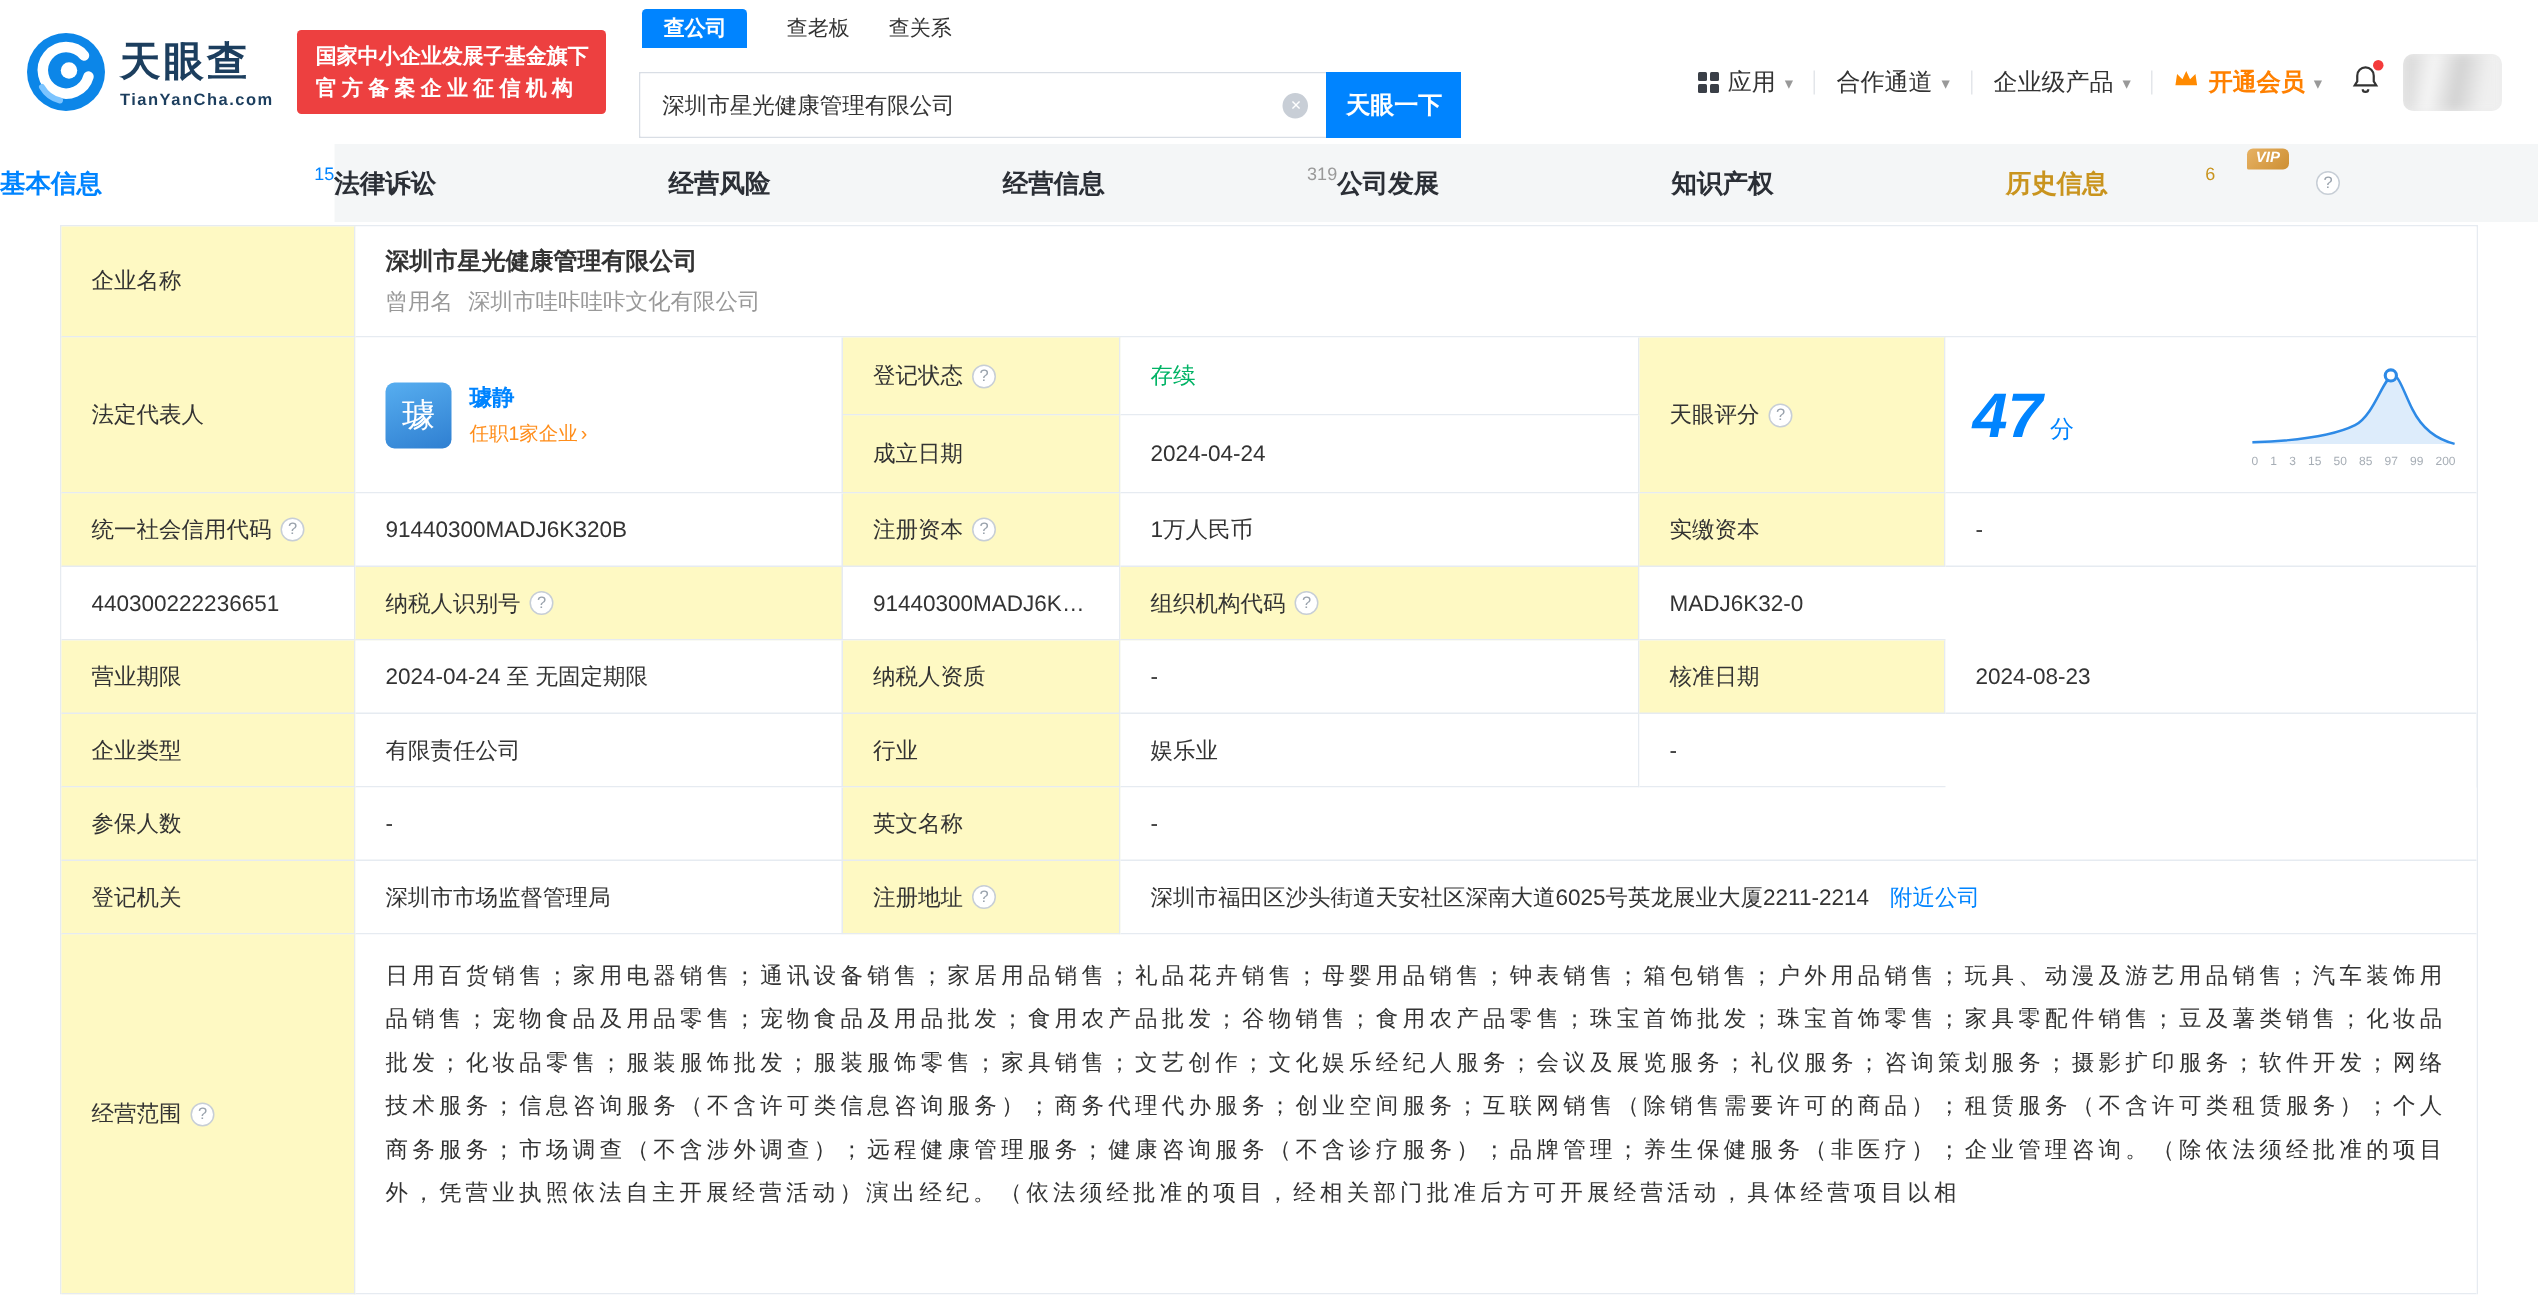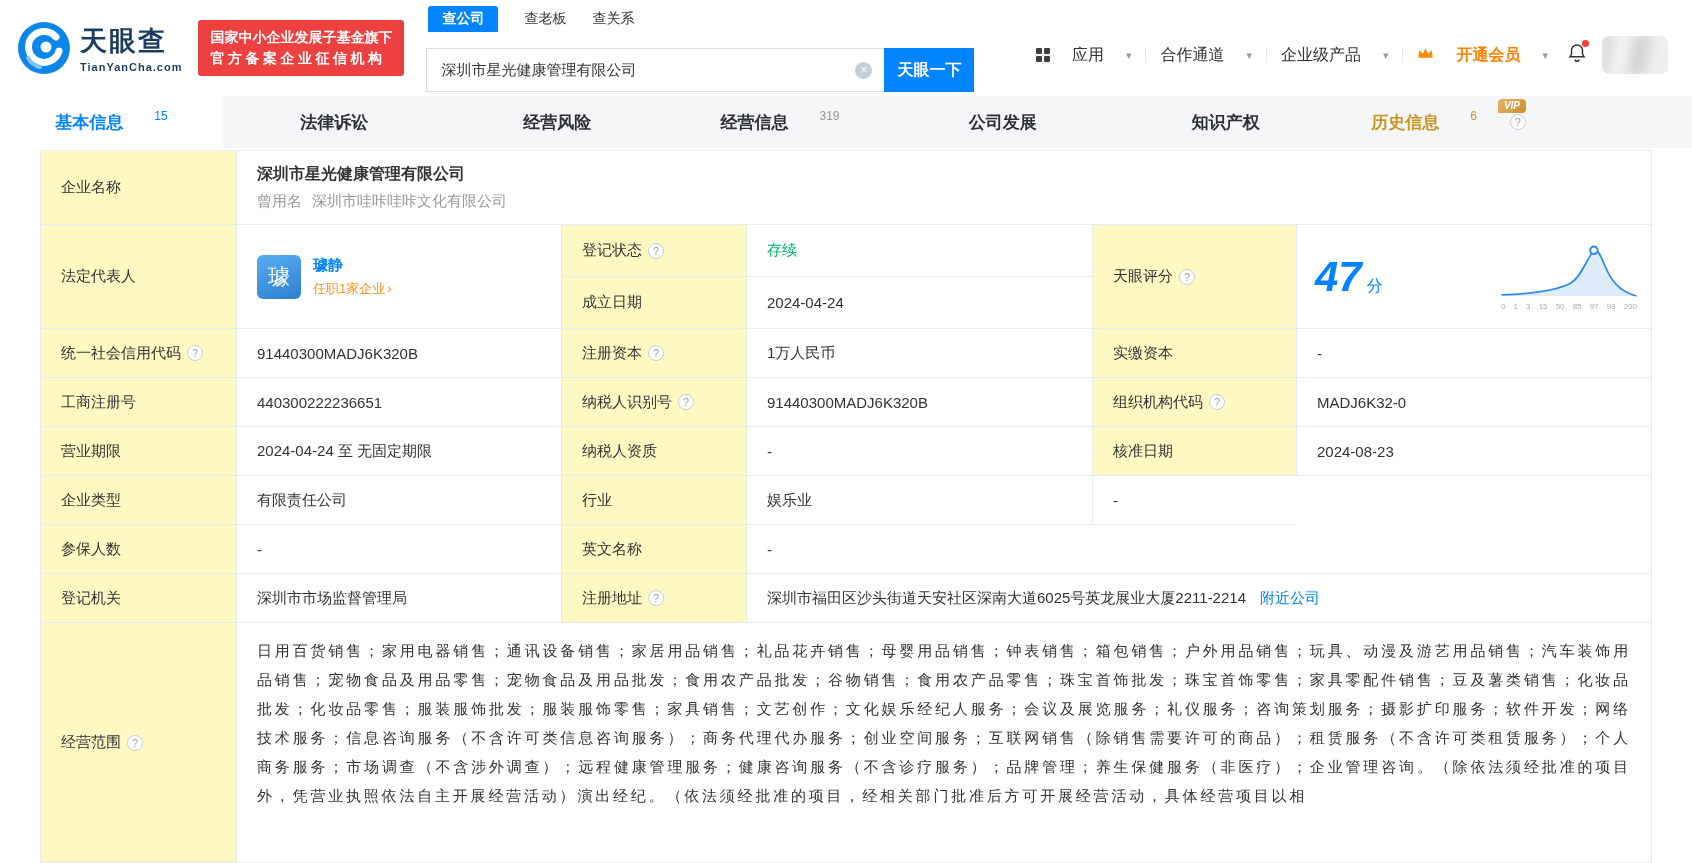--- a/index.html
+++ b/index.html
@@ -20,35 +20,35 @@
   .search-tabs { display:flex; align-items:flex-end; gap:26px; height:28px; padding-left:2px; }
   .stab { font-size:14px; color:#333; cursor:pointer; padding:4px 0; }
   .stab.active { background:#0084ff; color:#fff; padding:4px 14px; border-radius:3px 3px 0 0; font-weight:700; }
   .search-row { display:flex; }
   .search-box { position:relative; width:458px; height:44px; border:1px solid #d9dee5; border-right:none; background:#fff; display:flex; align-items:center; }
   .search-box input { border:none; outline:none; width:100%; height:100%; padding:0 40px 0 14px; font-size:15px; color:#333; font-family:inherit; }
   .clear-btn { position:absolute; right:12px; width:17px; height:17px; border-radius:50%; background:#c8ced6; color:#fff; font-size:12px; line-height:17px; text-align:center; cursor:pointer; }
   .search-btn { width:90px; height:44px; background:#0084ff; color:#fff; border:none; font-size:16px; font-weight:700; cursor:pointer; font-family:inherit; }
 
   .top-nav { margin-left:auto; display:flex; align-items:center; gap:14px; padding-top:14px; }
-  .nav-item { display:flex; align-items:center; gap:22px; font-size:16px; color:#333; cursor:pointer; white-space:nowrap; }
+  .nav-item { display:flex; align-items:center; gap:6px; font-size:16px; color:#333; cursor:pointer; white-space:nowrap; }
   .nav-sep { width:1px; height:16px; background:#e3e6ea; }
   .caret { font-size:11px; color:#999; }
   .grid-icon { display:grid; grid-template-columns:6px 6px; grid-template-rows:6px 6px; gap:2px; }
   .grid-icon i { background:#3a3f47; border-radius:1px; }
   .vip-nav { color:#ff8000; font-weight:700; }
   .bell-wrap { position:relative; cursor:pointer; margin-left:4px; }
   .bell-dot { position:absolute; top:-2px; right:-1px; width:7px; height:7px; background:#f43b3b; border-radius:50%; }
   .avatar { width:66px; height:38px; border-radius:7px; overflow:hidden; cursor:pointer; background:#eee; }
   .avatar-blur { width:100%; height:100%; background:linear-gradient(100deg,#dcdcdc 10%,#f6f6f6 30%,#d2d2d2 55%,#efefef 80%); filter:blur(3px); }
 
   
   .page-tabs-bar { height:52px; background:#f4f6f7; }
   .page-tabs { display:flex; width:1560px; height:52px; }
-  .ptab { flex:1; display:flex; align-items:center; justify-content:center; font-size:17px; font-weight:700; color:#2b2f36; cursor:pointer; position:relative;gap:28px; }
+  .ptab { flex:1; display:flex; align-items:center; justify-content:space-between; font-size:17px; font-weight:700; color:#2b2f36; cursor:pointer; position:relative;gap:28px; }
   .ptab.active { background:#fff; color:#0084ff; }
   .ptab-count { font-size:12px; font-weight:400; margin-left:3px; transform:translateY(-6px); color:#999; }
   .ptab.active .ptab-count { color:#0084ff; }
   .ptab.gold { color:#c9941e; }
   .ptab.gold .ptab-count { color:#c9941e; }
   .vip-chip { position:absolute; top:3px; right:34px; background:linear-gradient(135deg,#e7b264,#cd8f33); color:#fff; font-size:10px; font-weight:700; font-style:italic; padding:1px 6px 2px; border-radius:4px 4px 4px 1px; }
   .help { display:inline-block; width:16px; height:16px; flex:none; border:1px solid #c7ced6; border-radius:50%; color:#9aa3ad; font-size:11px; line-height:14px; text-align:center; margin-left:6px; font-weight:400; cursor:pointer; background:#fff; }
   .help-tab { margin-left:5px; }
 
   
@@ -297,23 +297,20 @@
       </div>
     <div class="cell l">
       <span class="lbl-txt">实缴资本</span>
     </div>
     <div class="cell no-br">
         <span class="val-txt">-</span>
       </div>
   </div>
 
   <div class="row row6">
-    <div class="cell l">
-      <span class="lbl-txt">工商注册号</span>
-    </div>
     <div class="cell">
         <span class="val-txt">440300222236651</span>
       </div>
     <div class="cell l">
       <span class="lbl-txt">纳税人识别号</span>
       <span class="help">?</span>
     </div>
     <div class="cell">
         <span class="val-txt">91440300MADJ6K320B</span>
       </div>

